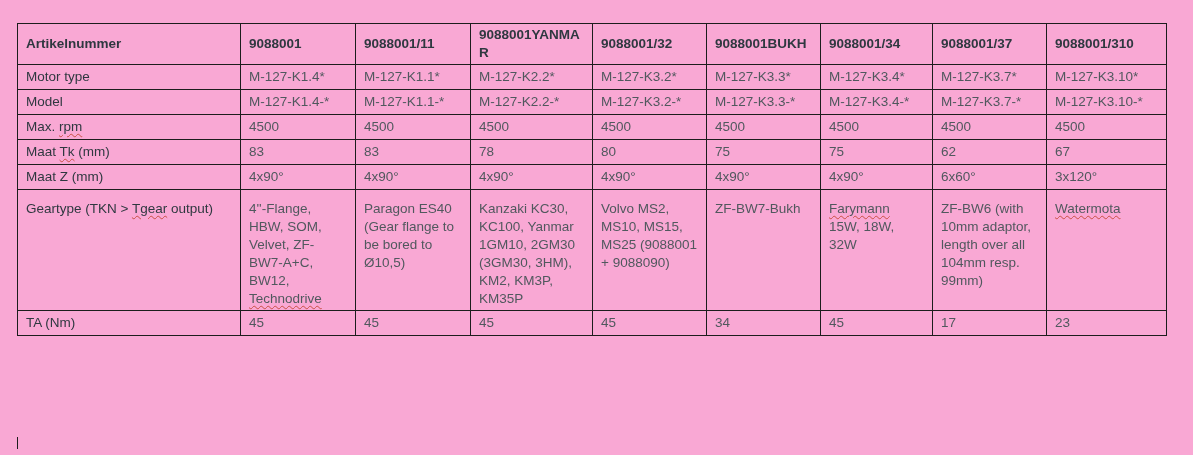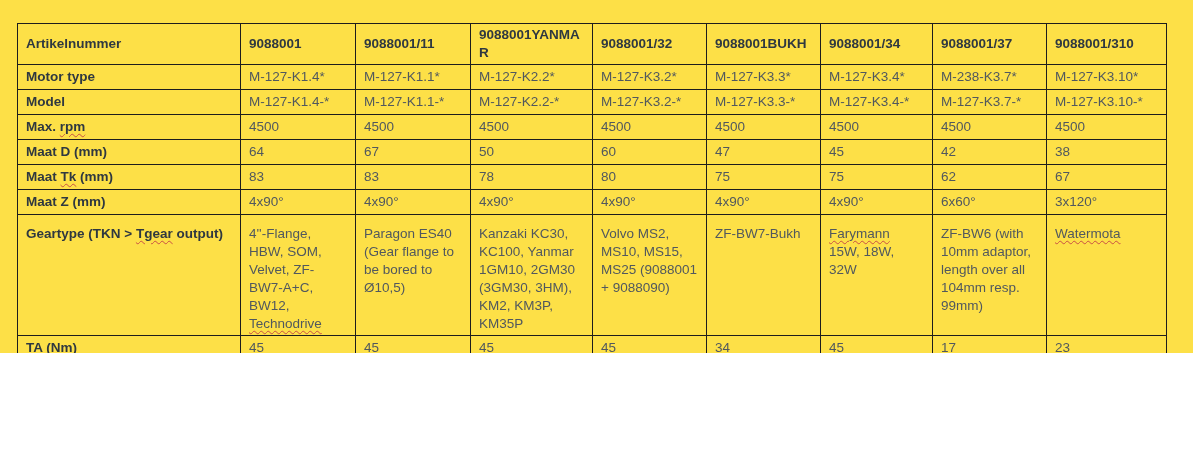--- a/index.html
+++ b/index.html
@@ -3,22 +3,22 @@
 <meta charset="utf-8">
 <style>
   html, body {
     margin: 0;
     padding: 0;
     background: #ffffff;
   }
   .page {
     position: relative;
     width: 1193px;
-    height: 353px;
-    background: #fde047;
+    height: 455px;
+    background: #f9a8d4;
     overflow: hidden;
     font-family: "Liberation Sans", sans-serif;
   }
   table.spec-table {
     position: absolute;
     left: 17px;
     top: 23px;
     width: 1149px;
     border-collapse: collapse;
     table-layout: fixed;
@@ -33,21 +33,21 @@
     overflow: hidden;
     word-wrap: break-word;
   }
   .spec-table tr { height: 25px; }
   .spec-table tr.tall-row { height: 116px; }
   .spec-table tr.tall-row td {
     vertical-align: top;
     padding-top: 10px;
   }
   .label-cell {
-    font-weight: bold;
+    font-weight: normal;
     color: #2f3840;
   }
   .header-row td {
     font-weight: bold;
     color: #2f3840;
   }
   .squiggle {
     text-decoration-line: underline;
     text-decoration-style: wavy;
     text-decoration-color: #c94f43;
@@ -101,21 +101,21 @@
           <td class="value-cell"><span>9088001/310</span></td>
         </tr>
         <tr>
           <td class="label-cell"><span>Motor type</span></td>
           <td class="value-cell"><span>M-127-K1.4*</span></td>
           <td class="value-cell"><span>M-127-K1.1*</span></td>
           <td class="value-cell"><span>M-127-K2.2*</span></td>
           <td class="value-cell"><span>M-127-K3.2*</span></td>
           <td class="value-cell"><span>M-127-K3.3*</span></td>
           <td class="value-cell"><span>M-127-K3.4*</span></td>
-          <td class="value-cell"><span>M-238-K3.7*</span></td>
+          <td class="value-cell"><span>M-127-K3.7*</span></td>
           <td class="value-cell"><span>M-127-K3.10*</span></td>
         </tr>
         <tr>
           <td class="label-cell"><span>Model</span></td>
           <td class="value-cell"><span>M-127-K1.4-*</span></td>
           <td class="value-cell"><span>M-127-K1.1-*</span></td>
           <td class="value-cell"><span>M-127-K2.2-*</span></td>
           <td class="value-cell"><span>M-127-K3.2-*</span></td>
           <td class="value-cell"><span>M-127-K3.3-*</span></td>
           <td class="value-cell"><span>M-127-K3.4-*</span></td>
@@ -125,31 +125,20 @@
         <tr>
           <td class="label-cell"><span>Max. </span><span class="squiggle">rpm</span></td>
           <td class="value-cell"><span>4500</span></td>
           <td class="value-cell"><span>4500</span></td>
           <td class="value-cell"><span>4500</span></td>
           <td class="value-cell"><span>4500</span></td>
           <td class="value-cell"><span>4500</span></td>
           <td class="value-cell"><span>4500</span></td>
           <td class="value-cell"><span>4500</span></td>
           <td class="value-cell"><span>4500</span></td>
-        </tr>
-        <tr>
-          <td class="label-cell"><span>Maat D (mm)</span></td>
-          <td class="value-cell"><span>64</span></td>
-          <td class="value-cell"><span>67</span></td>
-          <td class="value-cell"><span>50</span></td>
-          <td class="value-cell"><span>60</span></td>
-          <td class="value-cell"><span>47</span></td>
-          <td class="value-cell"><span>45</span></td>
-          <td class="value-cell"><span>42</span></td>
-          <td class="value-cell"><span>38</span></td>
         </tr>
         <tr>
           <td class="label-cell"><span>Maat </span><span class="squiggle">Tk</span><span> (mm)</span></td>
           <td class="value-cell"><span>83</span></td>
           <td class="value-cell"><span>83</span></td>
           <td class="value-cell"><span>78</span></td>
           <td class="value-cell"><span>80</span></td>
           <td class="value-cell"><span>75</span></td>
           <td class="value-cell"><span>75</span></td>
           <td class="value-cell"><span>62</span></td>

